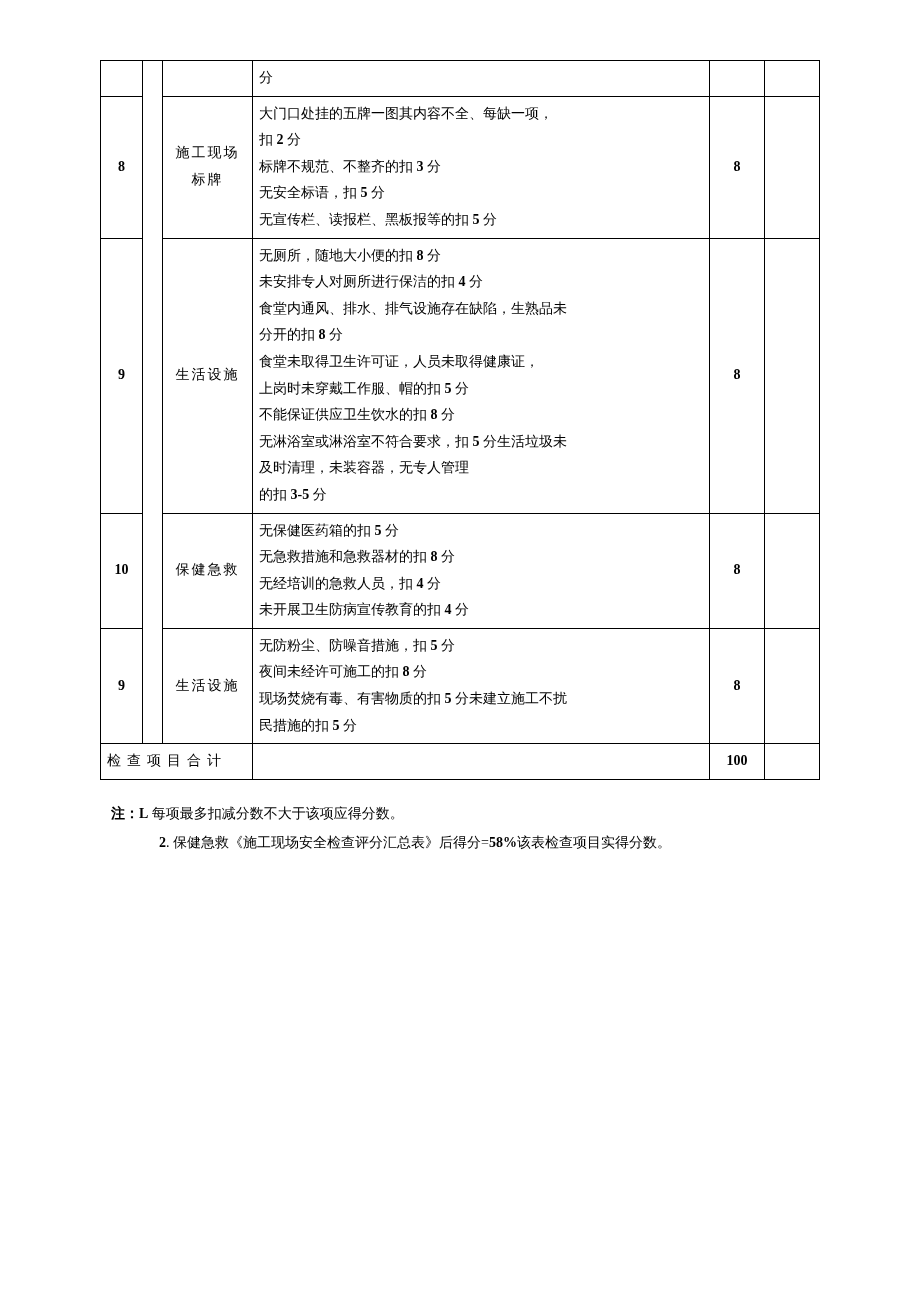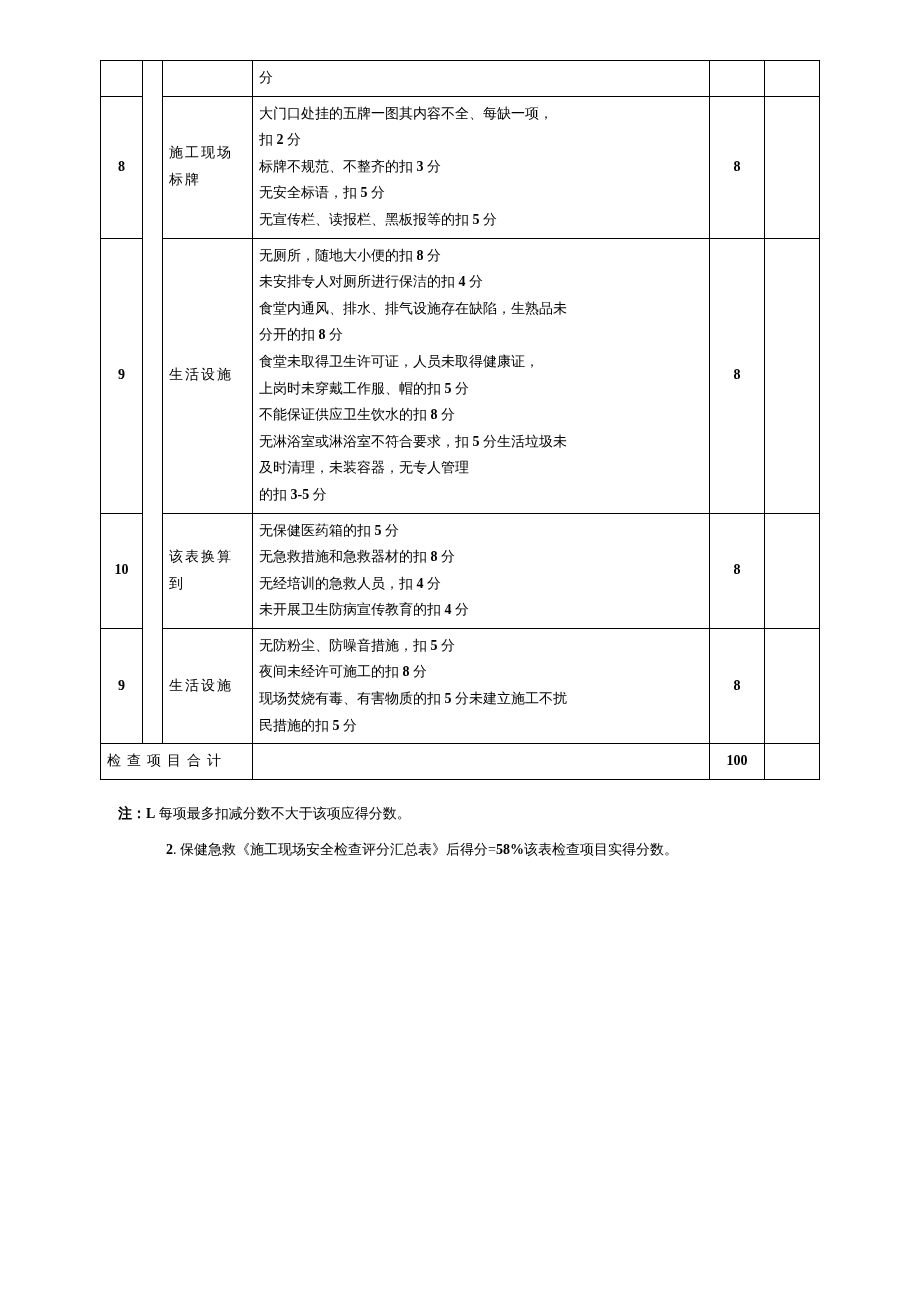--- a/index.html
+++ b/index.html
@@ -29,21 +29,21 @@
     .col-num {
       width: 42px;
       text-align: center;
       font-weight: bold;
     }
     .col-blank {
       width: 20px;
     }
     .col-cat {
       width: 90px;
-      text-align: left;
+      text-align: center;
       letter-spacing: 2px;
     }
     .col-desc {
       width: auto;
       text-align: left;
       padding-left: 6px;
     }
     .col-score {
       width: 55px;
       text-align: center;
@@ -58,21 +58,21 @@
     }
     .bold-num {
       font-weight: bold;
     }
     .notes {
       font-size: 14px;
       line-height: 2;
       padding-left: 10px;
     }
     .notes p {
-      margin: 8px;
+      margin: 1px;
     }
     .note-bold {
       font-weight: bold;
     }
     .note-indent {
       padding-left: 48px;
     }
   </style>
 </head>
 <body>
@@ -96,21 +96,21 @@
       </tr>
       <tr>
         <td class="col-num">9</td>
         <td class="col-cat">生活设施</td>
         <td class="col-desc">无厕所，随地大小便的扣 <span class="bold-num">8</span> 分<br>未安排专人对厕所进行保洁的扣 <span class="bold-num">4</span> 分<br>食堂内通风、排水、排气设施存在缺陷，生熟品未<br>分开的扣 <span class="bold-num">8</span> 分<br>食堂未取得卫生许可证，人员未取得健康证，<br>上岗时未穿戴工作服、帽的扣 <span class="bold-num">5</span> 分<br>不能保证供应卫生饮水的扣 <span class="bold-num">8</span> 分<br>无淋浴室或淋浴室不符合要求，扣 <span class="bold-num">5</span> 分生活垃圾未<br>及时清理，未装容器，无专人管理<br>的扣 <span class="bold-num">3-5</span> 分</td>
         <td class="col-score">8</td>
         <td class="col-last"></td>
       </tr>
       <tr>
         <td class="col-num">10</td>
-        <td class="col-cat">该表换算到</td>
+        <td class="col-cat">保健急救</td>
         <td class="col-desc">无保健医药箱的扣 <span class="bold-num">5</span> 分<br>无急救措施和急救器材的扣 <span class="bold-num">8</span> 分<br>无经培训的急救人员，扣 <span class="bold-num">4</span> 分<br>未开展卫生防病宣传教育的扣 <span class="bold-num">4</span> 分</td>
         <td class="col-score">8</td>
         <td class="col-last"></td>
       </tr>
       <tr>
         <td class="col-num">9</td>
         <td class="col-cat">生活设施</td>
         <td class="col-desc">无防粉尘、防噪音措施，扣 <span class="bold-num">5</span> 分<br>夜间未经许可施工的扣 <span class="bold-num">8</span> 分<br>现场焚烧有毒、有害物质的扣 <span class="bold-num">5</span> 分未建立施工不扰<br>民措施的扣 <span class="bold-num">5</span> 分</td>
         <td class="col-score">8</td>
         <td class="col-last"></td>

